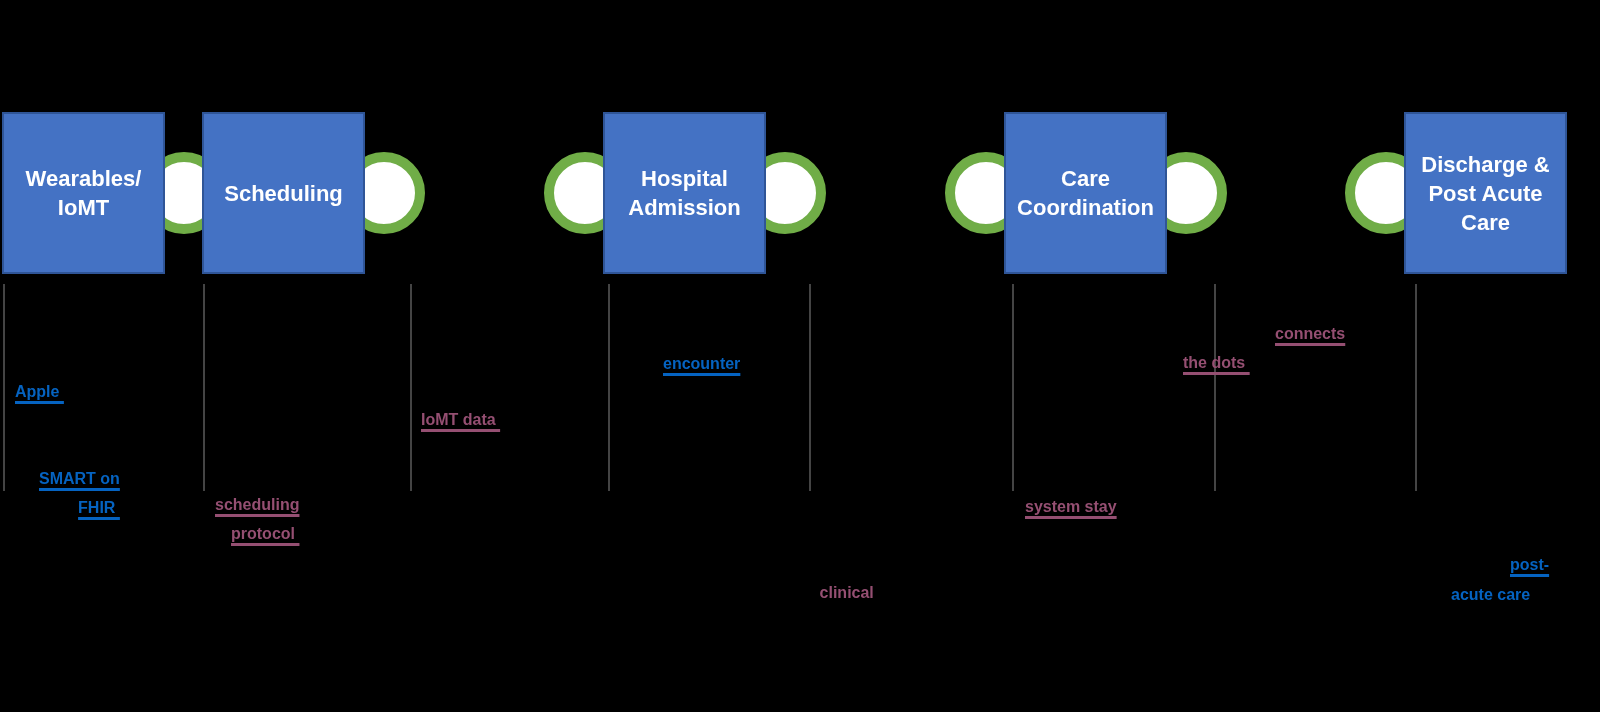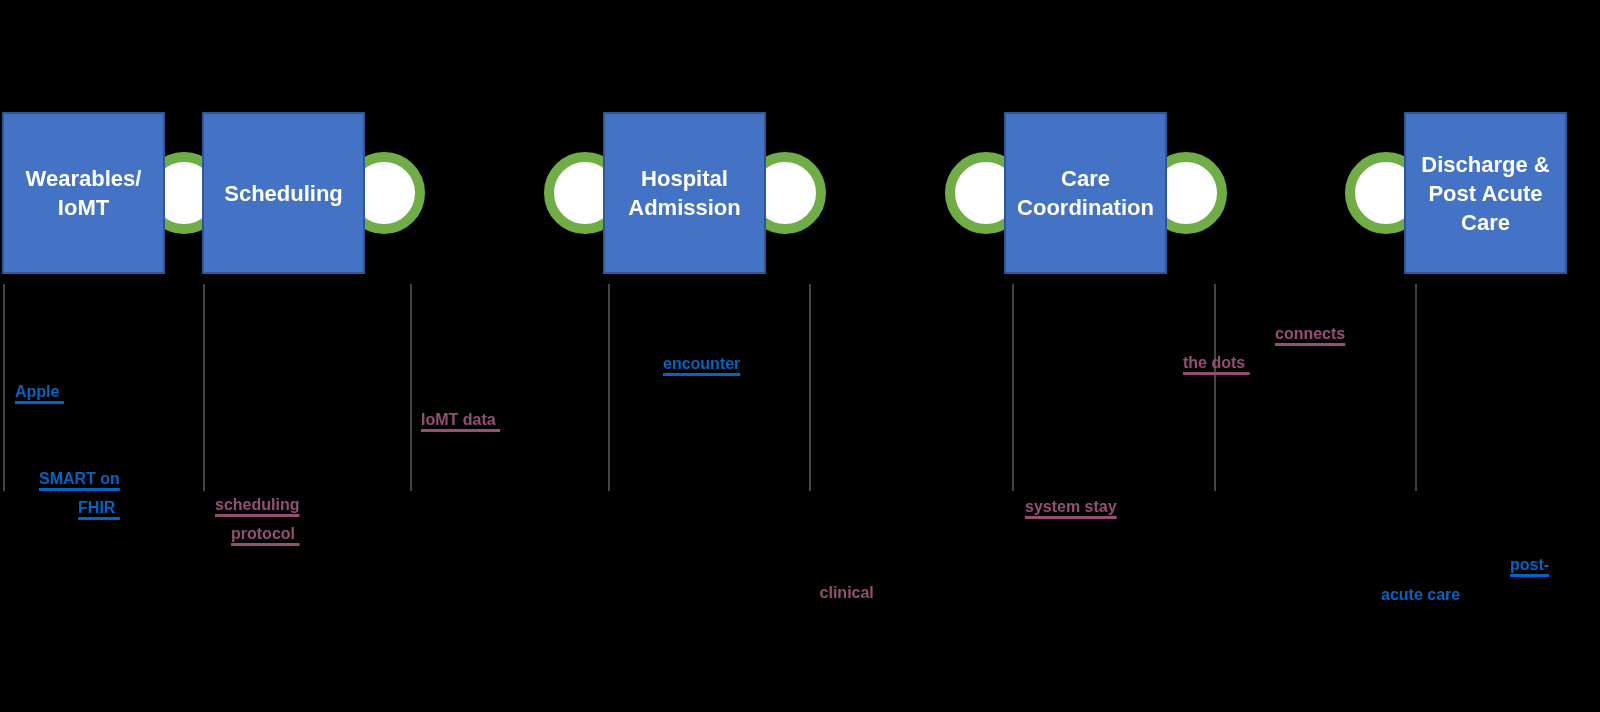--- a/index.html
+++ b/index.html
@@ -58,21 +58,21 @@
   .a-smart{left:15px; top:464px;margin-left:24px;}
   .a-iomt{left:421px; top:405px;}
   .a-sched{left:215px; top:490px;}
   .a-encounter{left:663px; top:349px;}
   .a-clinsys{left:422px; top:582px;}
   .a-clindec{left:800px; top:578px;}
   .a-patient{left:1025px; top:492px;}
   .a-connects-1{left:1275px; top:319px;}
   .a-connects-2{left:1183px; top:348px;}
   .a-post-1{left:1510px; top:550px;}
-  .a-post-2{left:1381px; top:580px;}
+  .a-post-2{left:1451px; top:580px;}
 </style>
 </head>
 <body>
 
 <div class="canvas">
 
   <div class="stage b1">
     <span class="lbl">Wearables/
 IoMT</span>
   </div>

